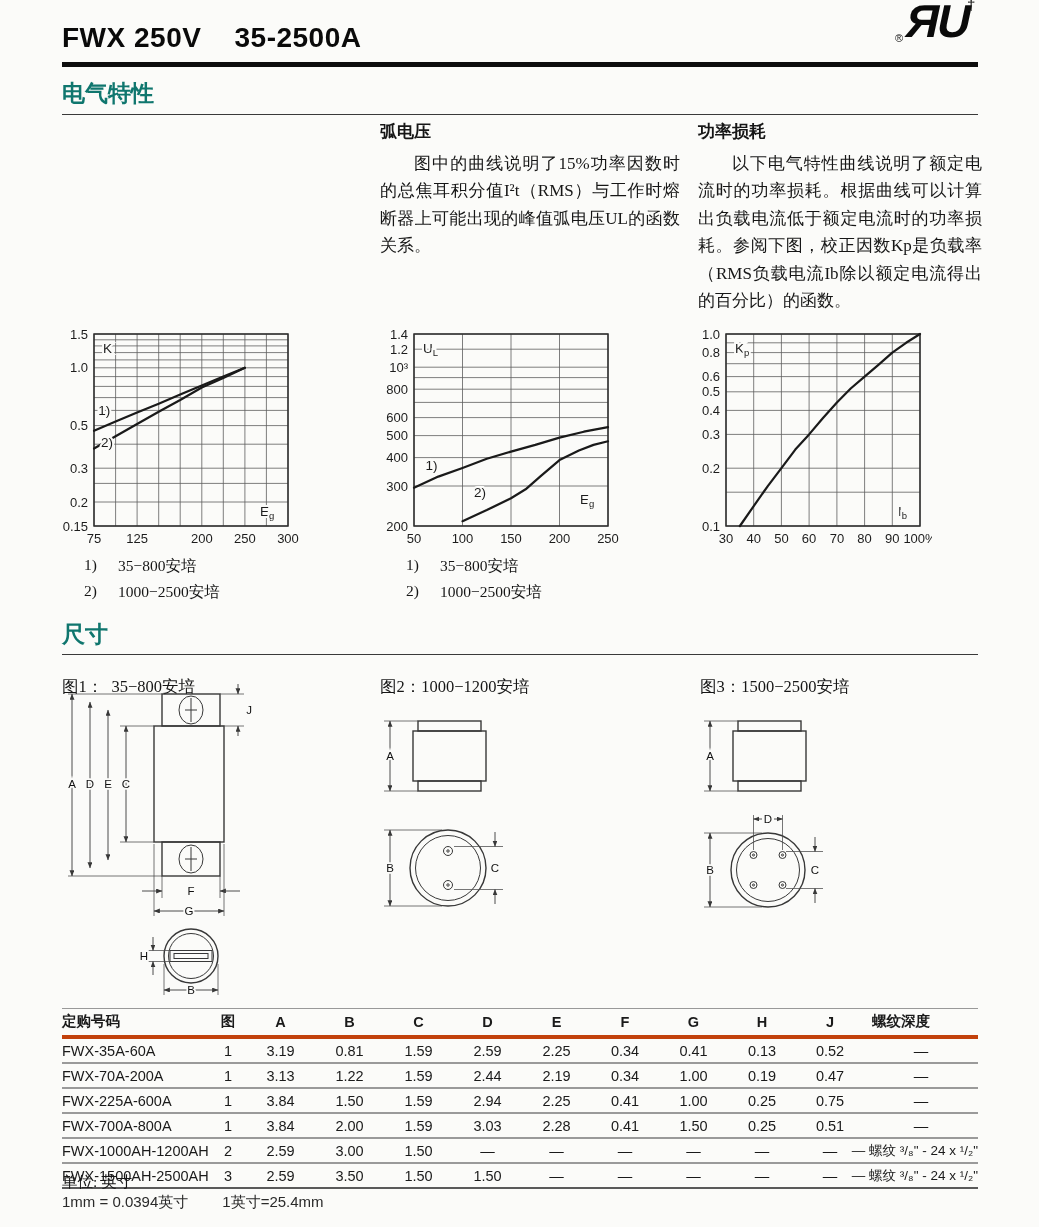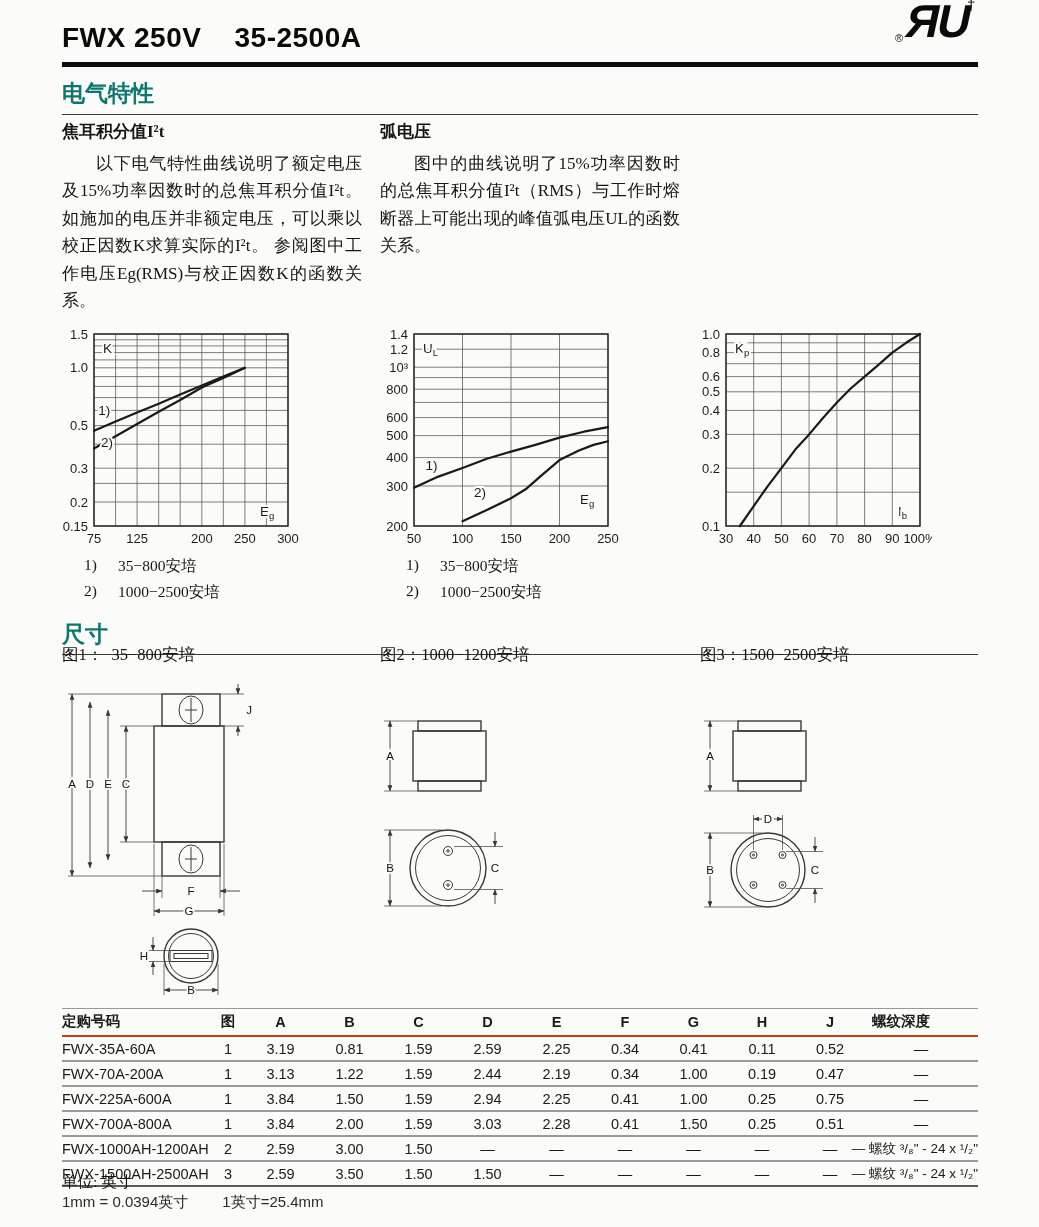--- a/index.html
+++ b/index.html
@@ -34,35 +34,35 @@
   .ty{text-anchor:end;}
   .axlab,.clabel{font:13.5px "Liberation Sans",sans-serif;fill:#1c1c1c;
         paint-order:stroke;stroke:#fbfbf9;stroke-width:4px;}
 
   
   .legend{font-size:15.5px;}
   .lg-row{display:flex;margin-bottom:5px;}
   .lg-n{width:34px;}
 
   
-  .figcap{top:644px;font-size:16.5px;white-space:pre;}
+  .figcap{top:676px;font-size:16.5px;white-space:pre;}
 
   
   .part{fill:none;stroke:#383838;stroke-width:1.4;}
   .thin{fill:none;stroke:#383838;stroke-width:1;}
   .dim{stroke:#383838;stroke-width:.9;fill:none;}
   .ext{stroke:#4a4a4a;stroke-width:.75;}
   .dlab{font:11.5px "Liberation Sans",sans-serif;fill:#111;text-anchor:middle;
         paint-order:stroke;stroke:#fbfbf9;stroke-width:3.5px;}
 
   
   #spec-table{left:62px;top:1008px;width:916px;border-collapse:collapse;table-layout:fixed;
         font-family:"Liberation Sans",sans-serif;font-size:14.5px;color:#1a1a1a;}
   #spec-table th{font-weight:700;text-align:center;padding:3px 0 4px 0;border-top:1.5px solid #999;
-        border-bottom:2px solid #c2410c;white-space:nowrap;}
+        border-bottom:4px solid #c2410c;white-space:nowrap;}
   #spec-table td{text-align:center;padding:2.5px 0;border-bottom:2px solid #9a9a9a;white-space:nowrap;height:18px;}
   #spec-table tr:last-child td{border-bottom:2px solid #5a5a5a;}
   #spec-table th:first-child,#spec-table td:first-child{text-align:left;}
   #spec-table th:last-child{text-align:left;padding-left:8px;}
   #spec-table td:last-child{position:relative;}
   .thread{position:absolute;right:0;top:50%;transform:translateY(-50%);white-space:nowrap;font-size:13.5px;}
 
   
   #unit-note{left:62px;top:1172px;font-size:15.5px;}
   #conv-note{left:62px;top:1193px;font-family:"Liberation Sans",sans-serif;font-size:15px;color:#2a2a2a;}
@@ -77,27 +77,27 @@
   <div class="abs" id="ulmark">
     <span class="ur">ЯU</span>
     <span class="reg">®</span>
     <span class="dag">†</span>
   </div>
   <div class="abs rule-thick" style="top:62px"></div>
 
   <div class="abs sec-title" style="top:78px">电气特性</div>
   <div class="abs rule-thin" style="top:114px"></div>
 
-  <div class="abs col" style="left:62px;width:300px">
-    <h3>焦耳积分值I²t</h3>
-    <p>以下电气特性曲线说明了额定电压及15%功率因数时的总焦耳积分值I²t。如施加的电压并非额定电压，可以乘以校正因数K求算实际的I²t。 参阅图中工作电压Eg(RMS)与校正因数K的函数关系。</p>
-  </div>
   <div class="abs col" style="left:380px;width:300px">
     <h3>弧电压</h3>
     <p>图中的曲线说明了15%功率因数时的总焦耳积分值I²t（RMS）与工作时熔断器上可能出现的峰值弧电压UL的函数关系。</p>
+  </div>
+  <div class="abs col" style="left:698px;width:284px">
+    <h3>功率损耗</h3>
+    <p>以下电气特性曲线说明了额定电流时的功率损耗。根据曲线可以计算出负载电流低于额定电流时的功率损耗。参阅下图，校正因数Kp是负载率（RMS负载电流Ib除以额定电流得出的百分比）的函数。</p>
   </div>
 
   <div class="abs chart" style="left:56px;top:326px">
     <svg width="244" height="226" viewBox="0 0 244 226">
         <g>
           <line x1="38.0" y1="8" x2="38.0" y2="200" class="grid"></line>
           <line x1="59.6" y1="8" x2="59.6" y2="200" class="grid"></line>
           <line x1="81.1" y1="8" x2="81.1" y2="200" class="grid"></line>
           <line x1="102.7" y1="8" x2="102.7" y2="200" class="grid"></line>
           <line x1="124.2" y1="8" x2="124.2" y2="200" class="grid"></line>
@@ -433,21 +433,21 @@
         <tr>
           <td>FWX-35A-60A</td>
           <td>1</td>
           <td>3.19</td>
           <td>0.81</td>
           <td>1.59</td>
           <td>2.59</td>
           <td>2.25</td>
           <td>0.34</td>
           <td>0.41</td>
-          <td>0.11</td>
+          <td>0.13</td>
           <td>0.52</td>
           <td>—</td>
         </tr>
         <tr>
           <td>FWX-70A-200A</td>
           <td>1</td>
           <td>3.13</td>
           <td>1.22</td>
           <td>1.59</td>
           <td>2.44</td>

